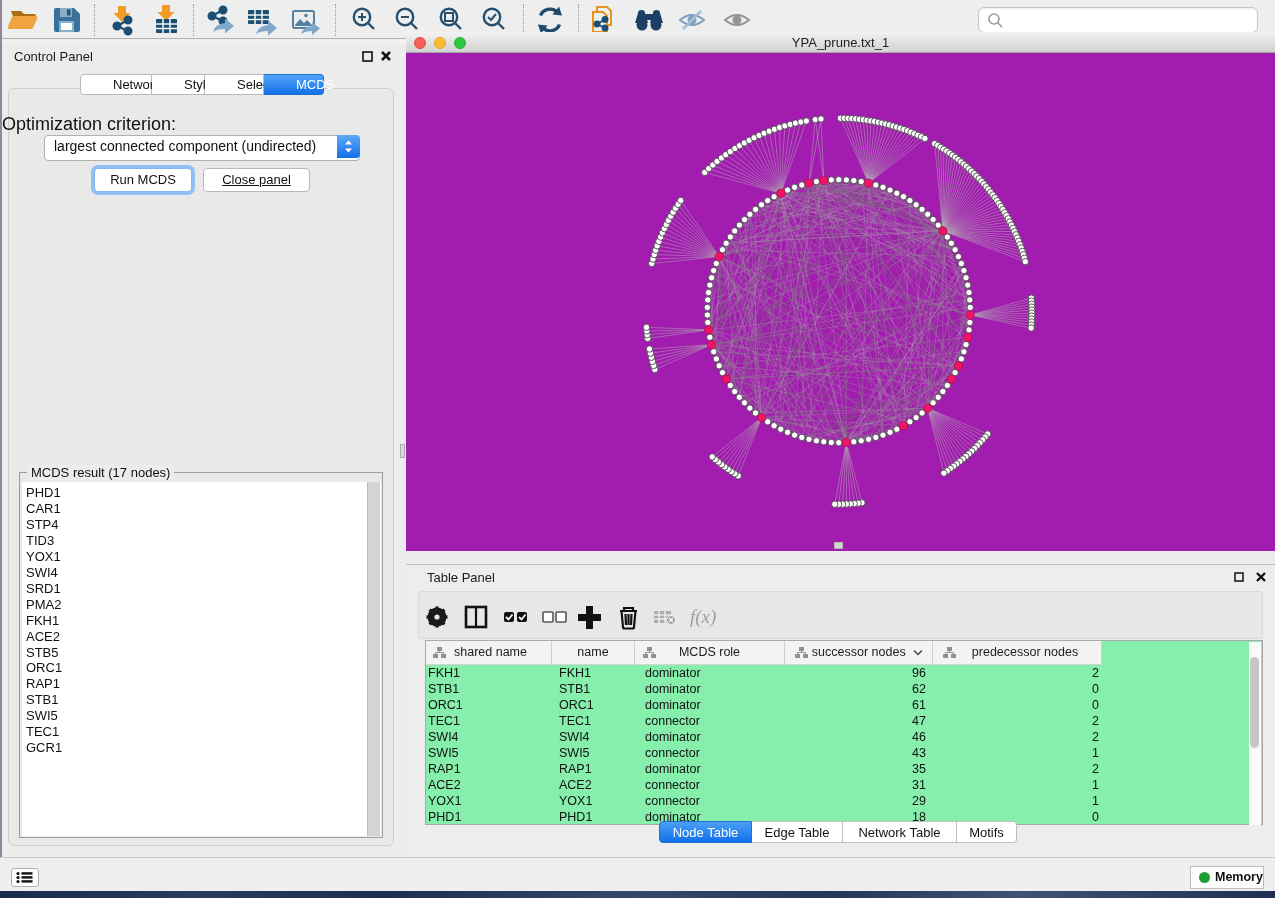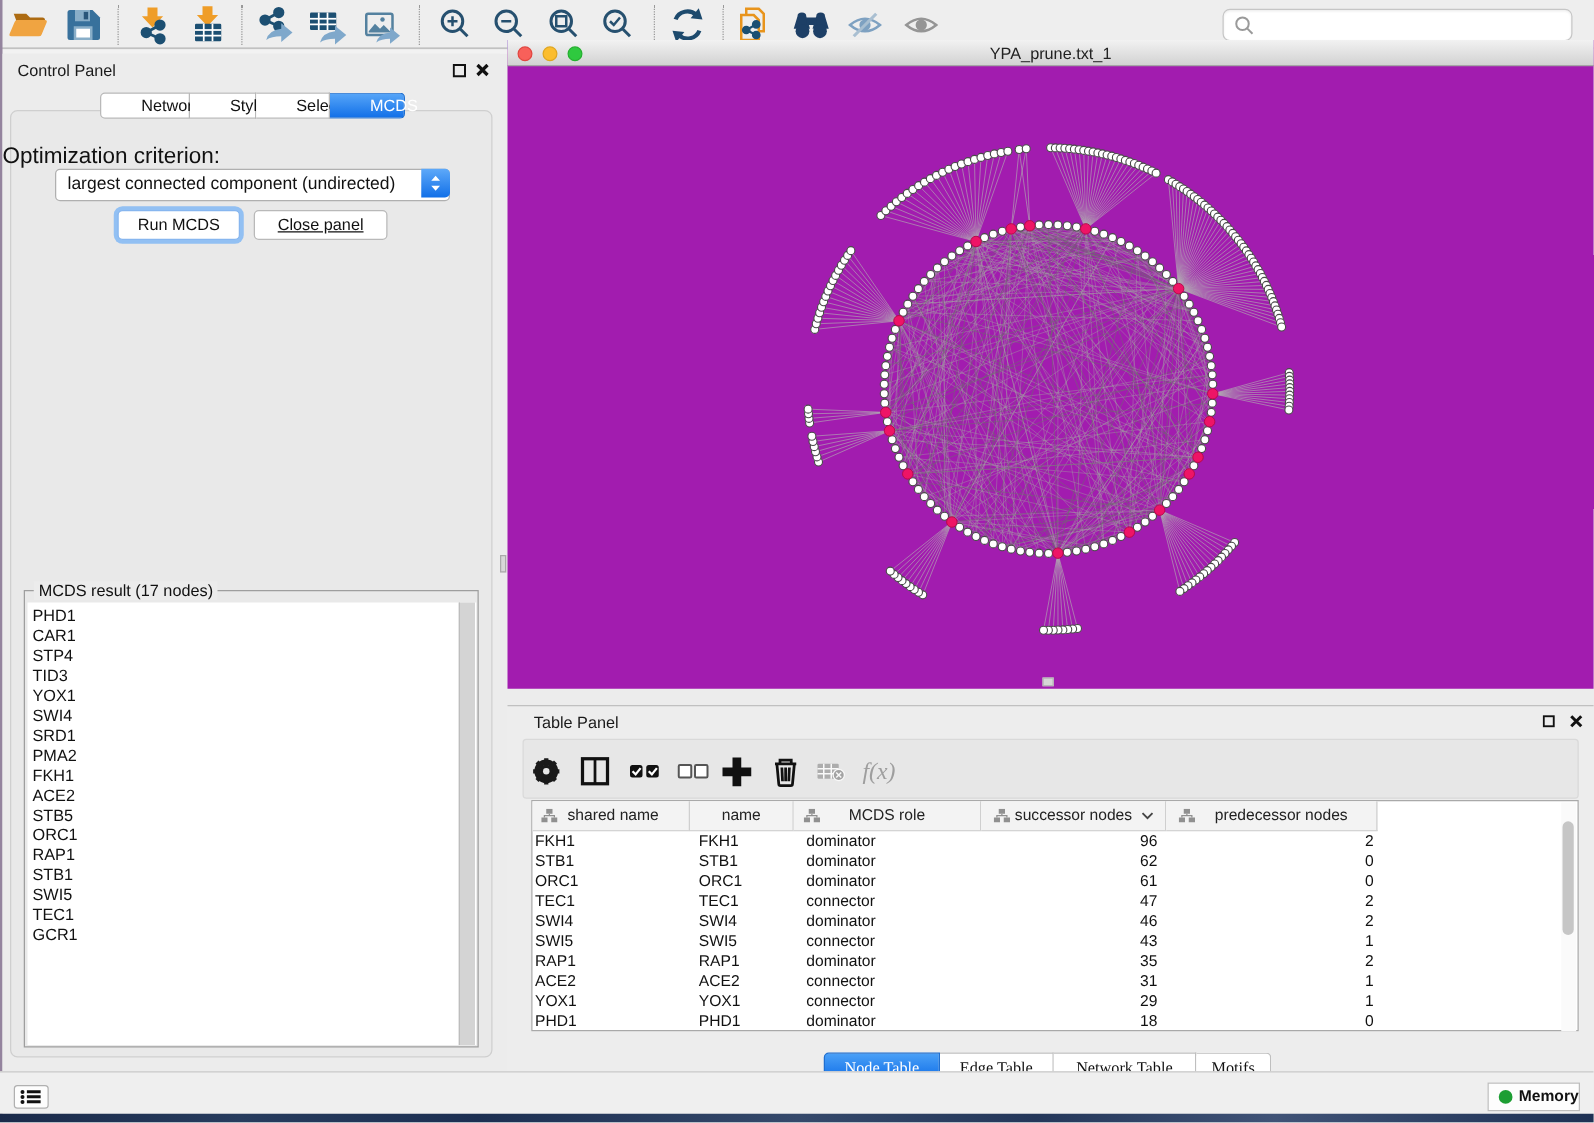--- a/index.html
+++ b/index.html
@@ -38,30 +38,30 @@
 #netpanel { left:406px; top:32px; width:869px; height:519px; background:#a21caf; }
 #nettitle { position:absolute; left:0; top:0; width:869px; height:21px; background:linear-gradient(#f2f2f2,#d2d2d2); border-bottom:1px solid #a5a5a5; }
 .tl { position:absolute; top:4.5px; width:12px; height:12px; border-radius:50%; }
 #netname { position:absolute; top:3px; left:0; width:869px; text-align:center; font-size:13px; color:#222; }
 #nethscroll { position:absolute; left:0; top:508px; width:869px; height:11px; }
 #nethumb { position:absolute; left:428px; top:2px; width:9px; height:7px; background:#d6d6d6; border:1px solid #b5b5b5; }
 
 #tpanel { left:406px; top:564px; width:869px; height:293px; background:#ededed; border-top:1px solid #c0c0c0; }
 #tphead { position:absolute; left:21px; top:5px; font-size:13px; color:#1a1a1a; }
 #ttoolbar { position:absolute; left:12px; top:26px; width:845px; height:48px; background:#e7e7e7; border:1px solid #d9d9d9; border-radius:3px; }
-#ttable { position:absolute; left:19px; top:75px; width:838px; height:185px; background:#ffffff; border:1px solid #a9a9a9; }
+#ttable { position:absolute; left:19px; top:75px; width:838px; height:185px; background:#86efac; border:1px solid #a9a9a9; }
 .thead { position:absolute; top:0; height:24px; background:#f3f3f3; border-right:1px solid #cfcfcf; border-bottom:1px solid #d4d4d4; font-size:12.5px; color:#222; text-align:center; line-height:22px; }
 .trow { position:absolute; left:0; width:836px; height:16px; font-size:12.5px; color:#111; }
 .c1 { position:absolute; left:2px; } .c2 { position:absolute; left:133px; }
 .c3 { position:absolute; left:219px; } .c4 { position:absolute; width:100px; left:400px; text-align:right; }
 .c5 { position:absolute; width:100px; left:573px; text-align:right; }
 #tscroll { position:absolute; right:1px; top:1px; width:12px; height:183px; background:#fafafa; }
 #tthumb { position:absolute; left:1px; top:15px; width:9px; height:91px; background:#c6c6c6; border-radius:5px; }
 
-#segrow { position:absolute; left:253px; top:277px; height:22px; display:flex;font-family:Liberation Serif, serif; }
+#segrow { position:absolute; left:253px; top:256px; height:22px; display:flex; }
 .seg { height:22px; background:#fff; border:1px solid #bfbfbf; border-left:none; font-size:13px; color:#111; text-align:center; line-height:21px; }
 .seg.first { border-left:1px solid #bfbfbf; border-radius:4px 0 0 4px; }
 .seg.sel { background:linear-gradient(#4aa0f7,#1270e8); color:#fff; border-color:#1f6fd0; }
 .seg.last { border-radius:0 4px 4px 0; }
 
 #statusbar { left:0; top:857px; width:1275px; height:34px; background:#efefef; border-top:1px solid #c9c9c9;font-weight:bold; }
 #listbtn { position:absolute; left:11px; top:10px; width:28px; height:19px; background:#fdfdfd; border:1px solid #b0b0b0; border-radius:3px; }
 #membtn { position:absolute; left:1190px; top:8px; width:74px; height:23px; background:#fdfdfd; border:1px solid #bdbdbd; font-size:12.5px; color:#111; line-height:21px; }
 #wallpaper { left:0; top:891px; width:1275px; height:7px; background:linear-gradient(90deg,#1a2a4a,#273c5e 15%,#1c2f52 30%,#35496b 50%,#24375a 65%,#405377 80%,#1e3154); }
 </style>

